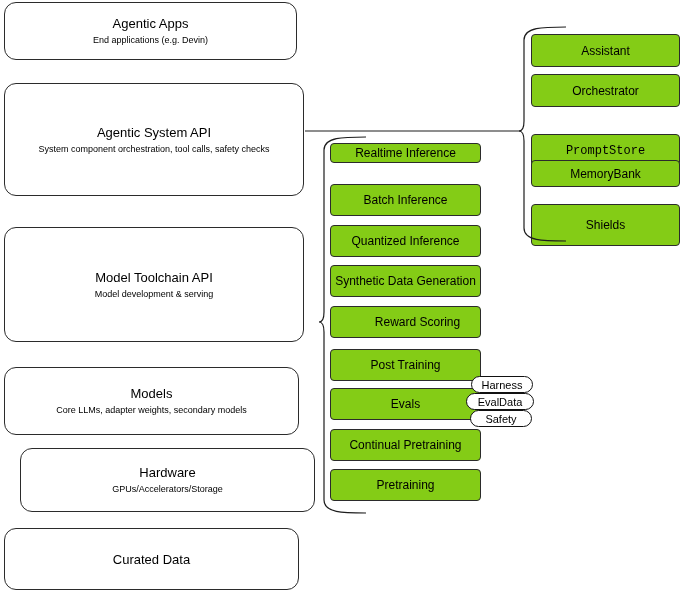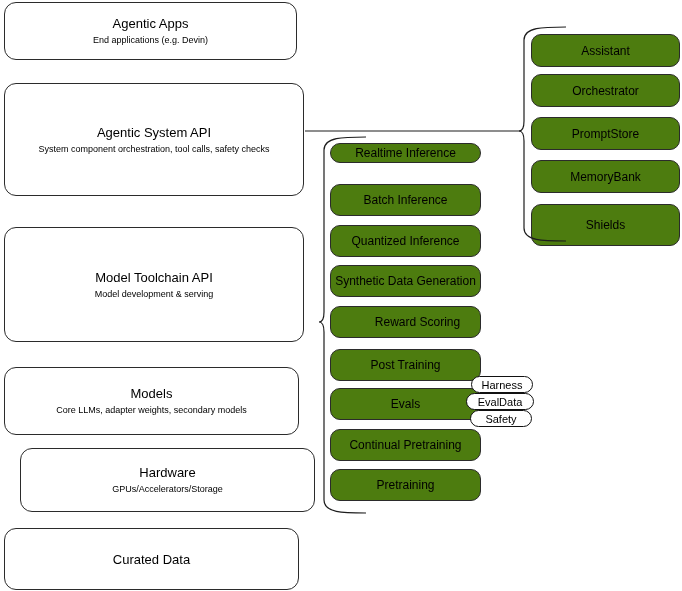--- a/index.html
+++ b/index.html
@@ -43,22 +43,22 @@
     line-height: 13px;
     color: #000;
     margin-top: 2px;
     white-space: nowrap;
   }
   
   .chip {
     position: absolute;
     box-sizing: border-box;
     border: 1px solid #2b2b2b;
-    border-radius: 10px;
-    background: #4d7c0f;
+    border-radius: 4px;
+    background: #84cc16;
     display: flex;
     align-items: center;
     justify-content: center;
     font-size: 12px;
     line-height: 14px;
     color: #000;
     white-space: nowrap;
   }
   
   .pill {
@@ -156,17 +156,17 @@
   <div class="chip" style="left:330px; top:388px; width:151px; height:32px;">Evals</div>
   <div class="chip" style="left:330px; top:429px; width:151px; height:32px;">Continual Pretraining</div>
   <div class="chip" style="left:330px; top:469px; width:151px; height:32px;">Pretraining</div>
 
   <div class="pill" style="left:471px; top:376px; width:62px; height:17px;">Harness</div>
   <div class="pill" style="left:466px; top:393px; width:68px; height:17px;">EvalData</div>
   <div class="pill" style="left:470px; top:410px; width:62px; height:17px;">Safety</div>
 
   <div class="chip" style="left:531px; top:34px; width:149px; height:33px;">Assistant</div>
   <div class="chip" style="left:531px; top:74px; width:149px; height:33px;">Orchestrator</div>
-  <div class="chip" style="left:531px; top:117px; width:149px; height:33px;">PromptStore</div>
-  <div class="chip" style="left:531px; top:160px; width:149px; height:33px;">MemoryBank</div>
+  <div class="chip" style="left:531px; top:134px; width:149px; height:33px;font-family:Liberation Mono, monospace;">PromptStore</div>
+  <div class="chip" style="left:531px; top:160px; width:149px; height:27px;">MemoryBank</div>
   <div class="chip" style="left:531px; top:204px; width:149px; height:42px;">Shields</div>
 
 </div>
 
 </body></html>

